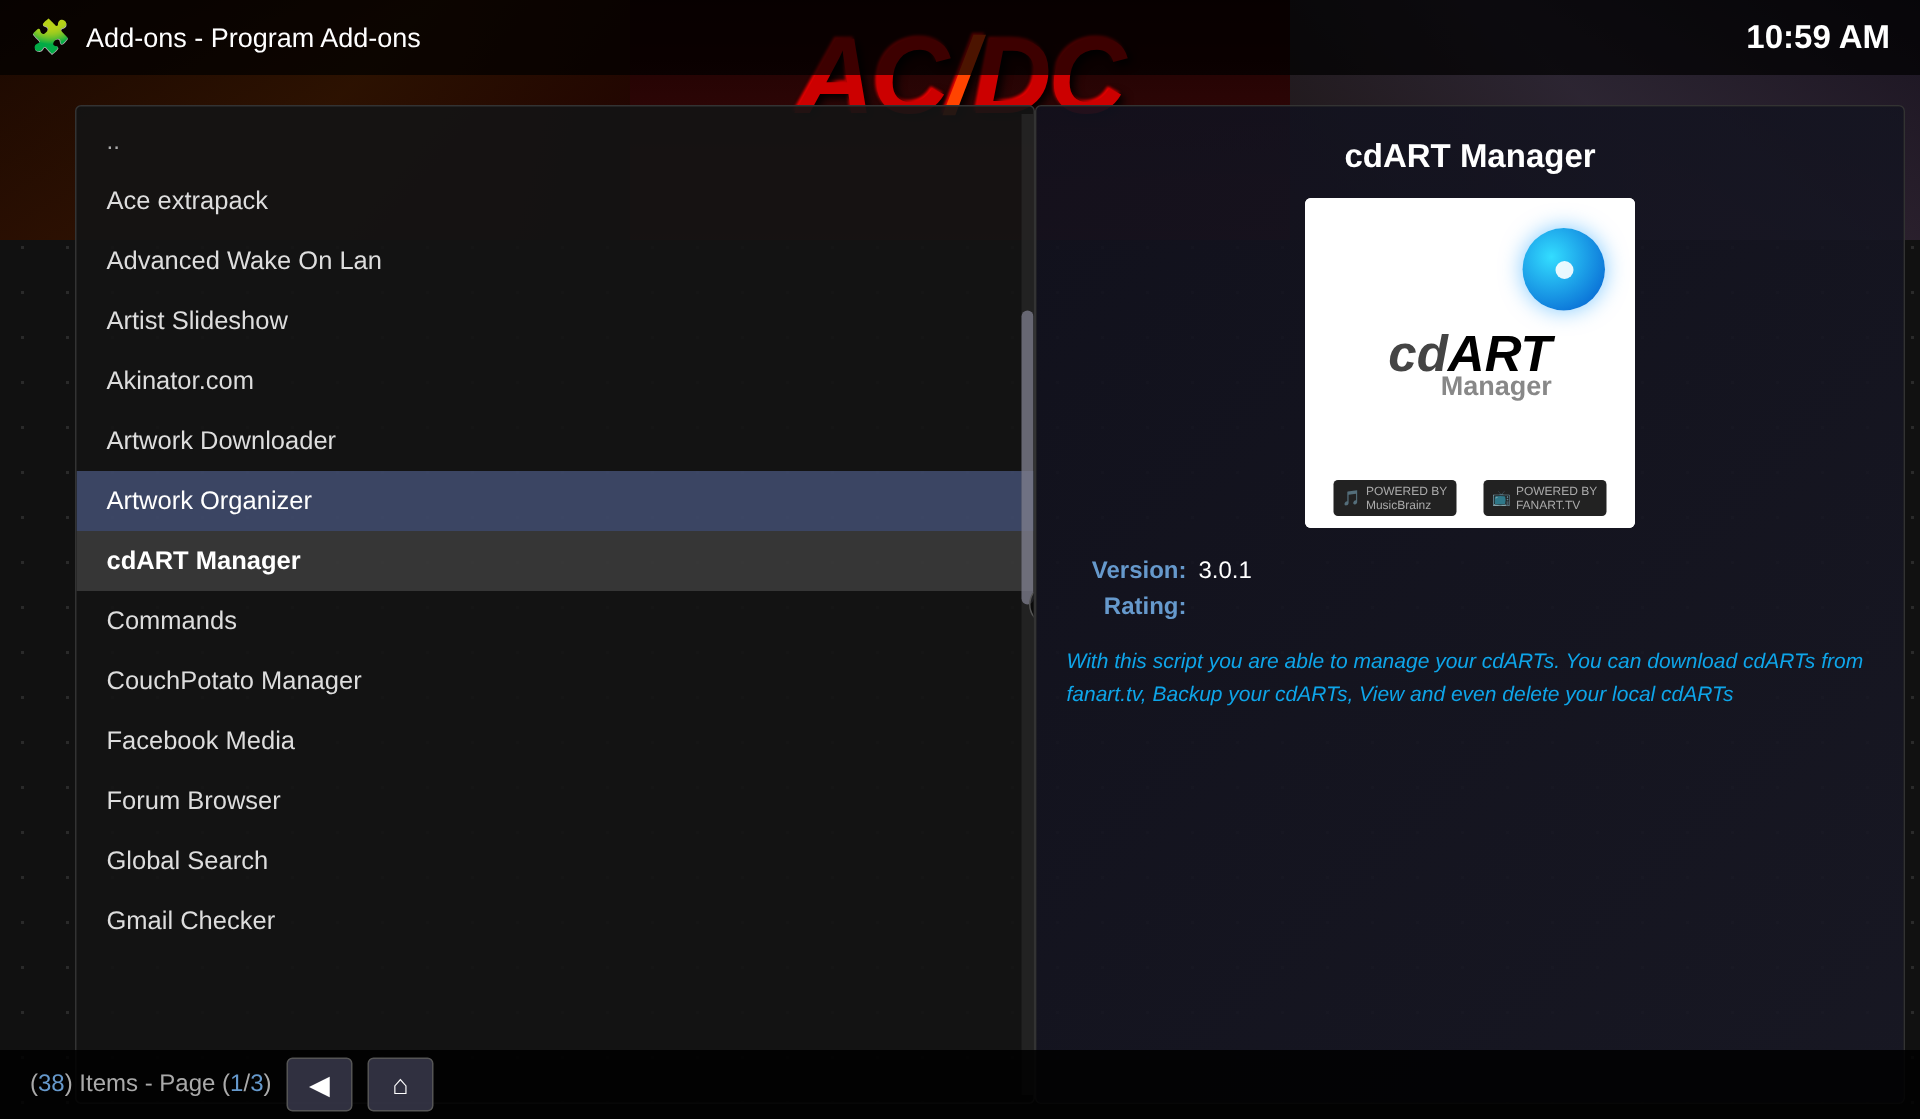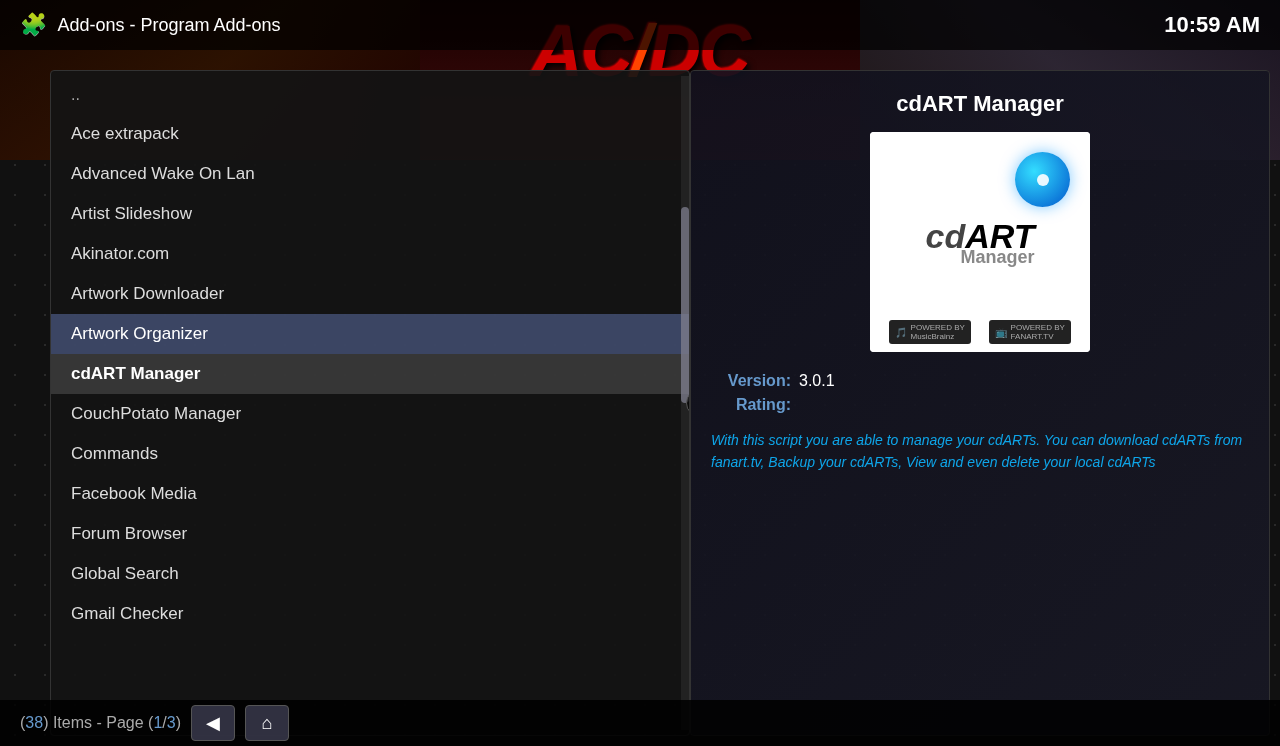--- a/index.html
+++ b/index.html
@@ -437,22 +437,22 @@
 
     <ul class="addon-list">
       <li class="addon-item parent-nav">..</li>
       <li class="addon-item">Ace extrapack</li>
       <li class="addon-item">Advanced Wake On Lan</li>
       <li class="addon-item">Artist Slideshow</li>
       <li class="addon-item">Akinator.com</li>
       <li class="addon-item">Artwork Downloader</li>
       <li class="addon-item highlighted">Artwork Organizer</li>
       <li class="addon-item selected">cdART Manager</li>
+      <li class="addon-item">Commands</li>
       <li class="addon-item">CouchPotato Manager</li>
-      <li class="addon-item">Commands</li>
       <li class="addon-item">Facebook Media</li>
       <li class="addon-item">Forum Browser</li>
       <li class="addon-item">Global Search</li>
       <li class="addon-item">Gmail Checker</li>
     </ul>
 
     <div class="scroll-indicator">▶</div>
   </div>
 
   <div class="addon-detail-panel">

